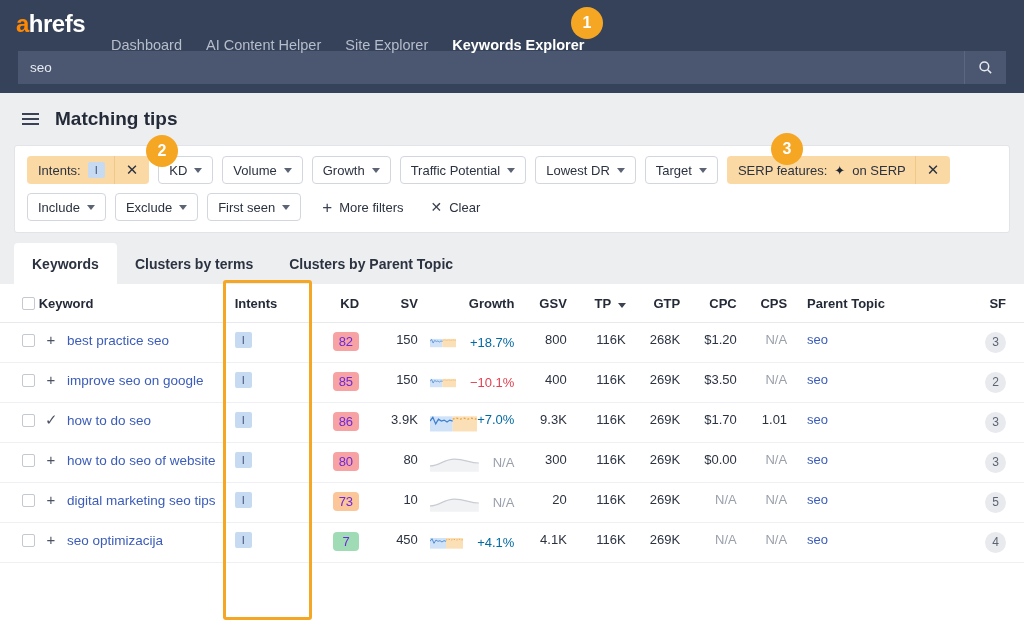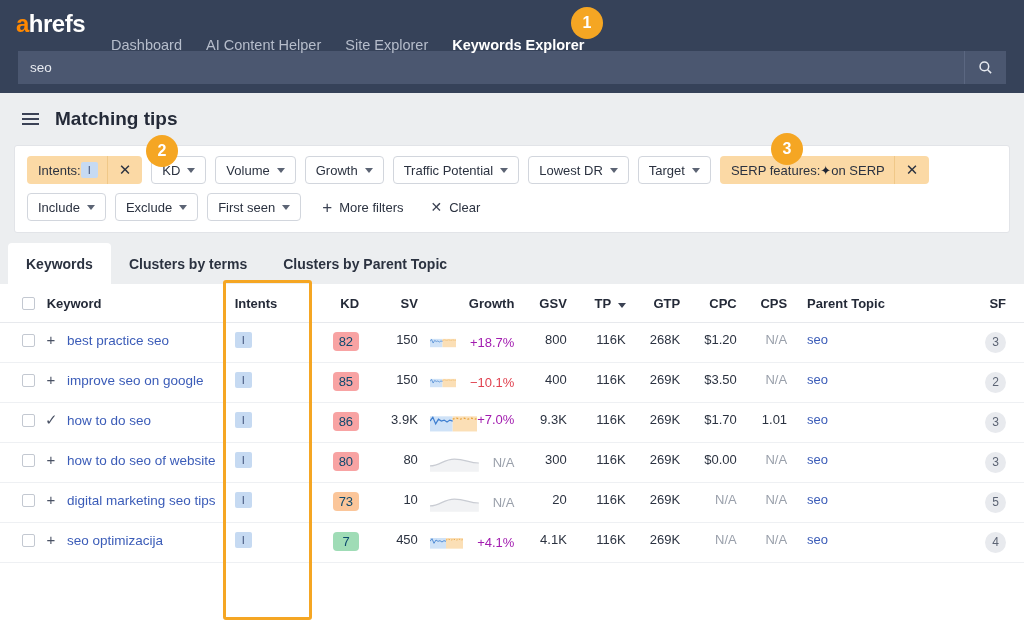--- a/index.html
+++ b/index.html
@@ -93,41 +93,41 @@
     display: flex; align-items: center; gap: 7px;
     padding: 0 10px; cursor: pointer; white-space: nowrap;
   }
   .fbtn .caret { border-top-color: #5c6474; }
 
   .fchip {
     height: 28px; background: #fbd9a5; border-radius: 4px;
     display: flex; align-items: center; color: #2b3240; font-size: 13px;
     white-space: nowrap; cursor: pointer;
   }
-  .fchip .chip-label { padding: 0 9px 0 11px; display: flex; align-items: center; }
+  .fchip .chip-label { padding: 0 9px 0 11px; display: flex; align-items: center; gap: 7px; }
   .fchip .chip-x {
     padding: 0 11px; height: 100%; display: flex; align-items: center;
     border-left: 1px solid #f0c888; font-size: 15px; color: #2b3240;
   }
   .intent-i {
     background: #c6daf2; color: #41537a; font-size: 11px;
     border-radius: 2px; padding: 1px 7px; line-height: 14px;
   }
   .sparkle { font-size: 13px; color: #1f2533; }
 
   .plain-btn {
     display: flex; align-items: center; gap: 7px;
     font-size: 13px; color: #2b3240; cursor: pointer; padding: 0 4px;
     height: 28px;
   }
   .plus-ic { font-size: 17px; color: #3b4253; line-height: 1; }
   .x-ic { font-size: 14px; color: #3b4253; line-height: 1; }
 
   
-  .tabs-wrap { background: #eceef0; padding: 0 8px; display: flex; align-items: flex-end; }
+  .tabs-wrap { background: #eceef0; padding: 0 14px; display: flex; align-items: flex-end; }
   .tab {
     font-size: 14px; color: #2b3240; font-weight: bold;
     padding: 13px 18px 12px 18px; cursor: pointer; white-space: nowrap;
   }
   .tab.active { background: #fff; border-radius: 4px 4px 0 0; }
 
   
   .table-area { background: #fff; padding: 0 0 0 0; position: relative; }
   table { width: 100%; border-collapse: collapse; table-layout: fixed; }
   th {
@@ -148,29 +148,29 @@
     border-radius: 2px; background: #fff; display: inline-block;
     vertical-align: middle; cursor: pointer; flex: none;
   }
   .kwcell { display: flex; align-items: flex-start; gap: 10px; }
   .rowplus { color: #4a5265; font-size: 15px; line-height: 15px; flex: none; width: 12px; text-align: center; cursor: pointer; }
   .kwlink { color: #3b5cb8; font-size: 13.5px; line-height: 17px; cursor: pointer; }
   .topiclink { color: #3b5cb8; font-size: 13px; cursor: pointer; }
 
   .kd {
     display: inline-block; min-width: 26px; padding: 2px 6px;
-    border-radius: 4px; font-size: 13px; text-align: center; color: #0c4a6e;
+    border-radius: 4px; font-size: 13px; text-align: center; color: #6d28d9;
   }
   .sf-badge {
     display: inline-block; width: 21px; height: 21px; line-height: 21px;
     border-radius: 50%; background: #e8eaee; color: #5c6474;
     font-size: 12px; text-align: center;
   }
   .na { color: #9aa0ab; }
-  .pos { color: #a21caf; }
+  .pos { color: #0369a1; }
   .neg { color: #e0414f; }
   .spark { display: inline-block; vertical-align: middle; }
 
   
   .intents-highlight {
     position: absolute;
     border: 3px solid #f5a623;
     border-radius: 3px;
     pointer-events: none;
     z-index: 30;
@@ -308,21 +308,21 @@
         <col style="width:52px">
       <col style="width:54px">
         <col style="width:48px">
         <col style="width:160px">
         <col style="width:60px">
     </colgroup>
     <thead>
       <tr>
         <th class="l" style="padding-left:22px">
           <span class="cb"></span>
-          <span style="margin-left:8px;vertical-align:middle">Keyword</span>
+          <span style="margin-left:0;vertical-align:middle">Keyword</span>
         </th>
         <th class="l" id="th-intents">Intents</th>
         <th>KD</th>
         <th>SV</th>
         <th>Growth</th>
         <th>GSV</th>
         <th>
           <span>TP</span>
           <span class="caret" style="border-top-color:#3b4253;margin-left:3px"></span>
         </th>

